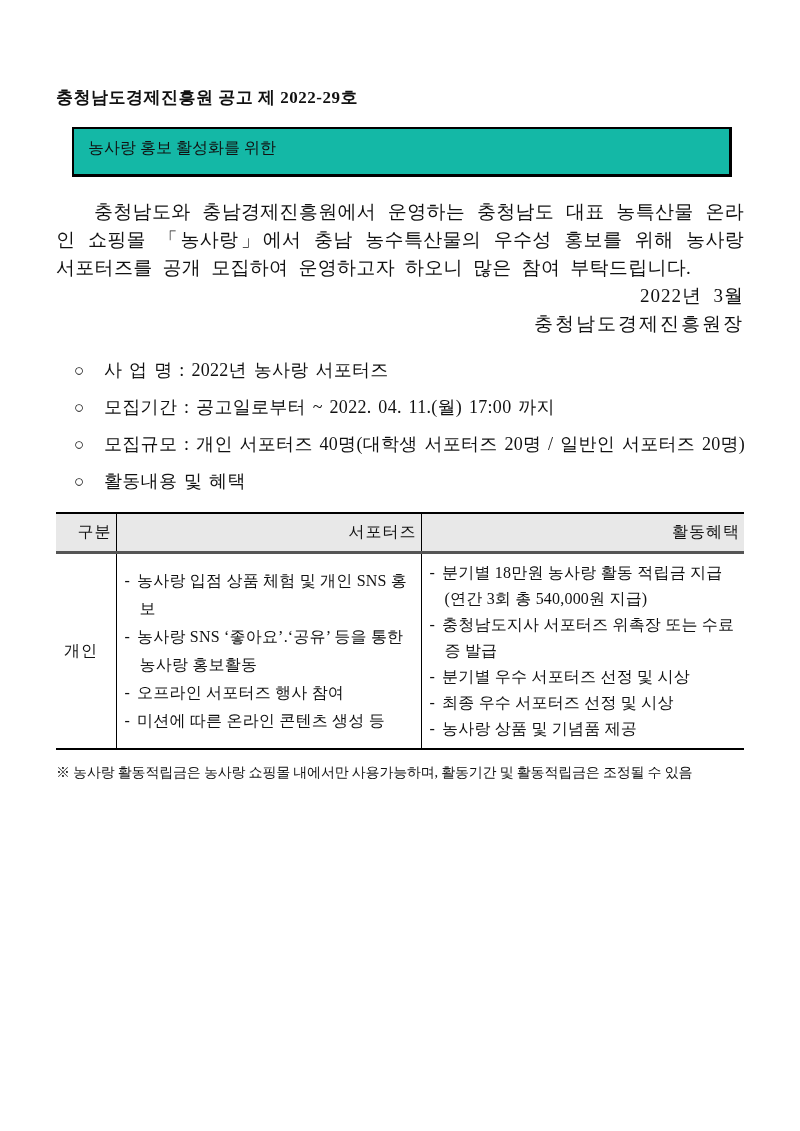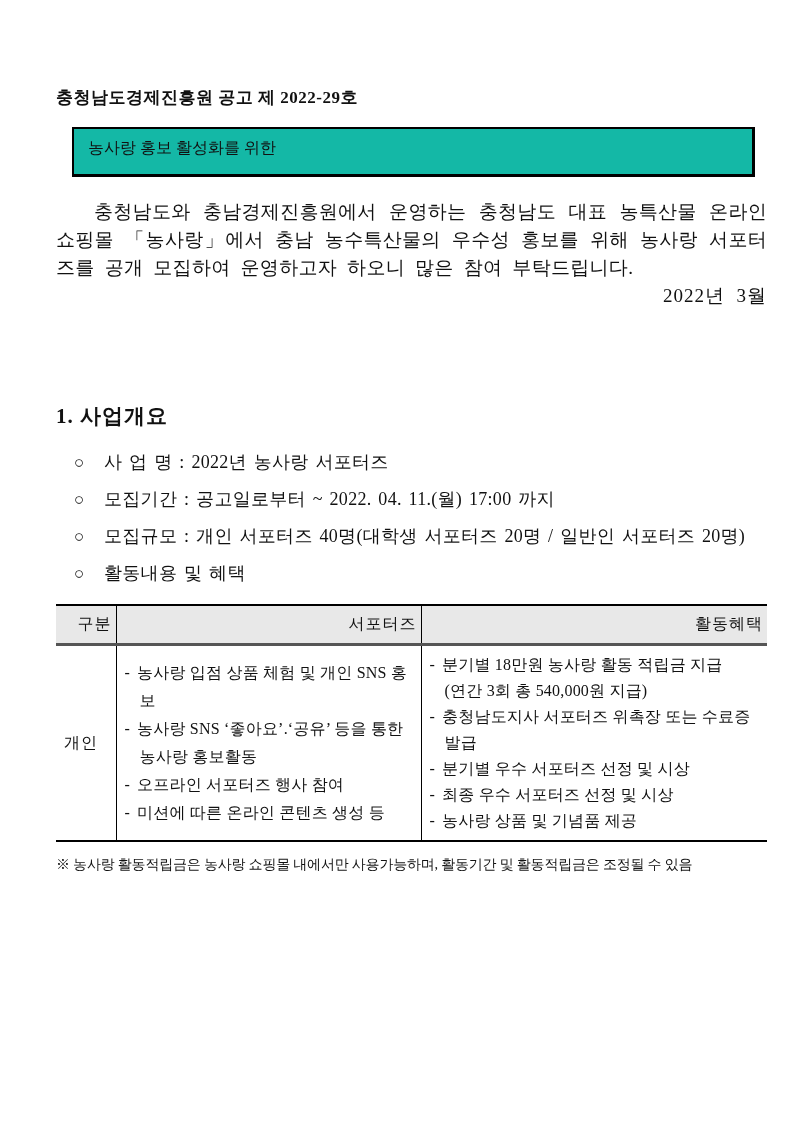--- a/index.html
+++ b/index.html
@@ -6,21 +6,21 @@
   html, body { background: #ffffff; }
   body {
     width: 800px; height: 1131px;
     font-family: "Liberation Serif", serif;
     color: #111111;
     position: relative;
     overflow: hidden;
   }
   .page {
     width: 800px; height: 1131px;
-    padding: 86px 33px 0 56px;
+    padding: 86px 56px 0 56px;
     background: #ffffff;
   }
   .notice-no {
     font-size: 17px;
     font-weight: 600;
     letter-spacing: 0.5px;
     margin-bottom: 18px;
   }
   .title-box {
     margin-left: 16px;
@@ -142,22 +142,22 @@
 <div class="page">
 
   <div class="notice-no">충청남도경제진흥원 공고 제 2022-29호</div>
 
   <div class="title-box">
     <div class="subtitle">농사랑 홍보 활성화를 위한</div>
   </div>
 
   <p class="intro">충청남도와 충남경제진흥원에서 운영하는 충청남도 대표 농특산물 온라인 쇼핑몰 「농사랑」에서 충남 농수특산물의 우수성 홍보를 위해 농사랑 서포터즈를 공개 모집하여 운영하고자 하오니 많은 참여 부탁드립니다.</p>
   <div class="date-line">2022년  3월</div>
-
-  <h2 class="section-heading">1. 사업개요</h2>
+  <div class="signer-line">충청남도경제진흥원장</div>
+
 
   <ul class="bullet-list">
     <li>
       <span class="marker">○</span><span>사 업 명 : 2022년 농사랑 서포터즈</span>
     </li>
     <li>
       <span class="marker">○</span><span>모집기간 : 공고일로부터 ~ 2022. 04. 11.(월) 17:00 까지</span>
     </li>
     <li>
       <span class="marker">○</span><span>모집규모 : 개인 서포터즈 40명(대학생 서포터즈 20명 / 일반인 서포터즈 20명)</span>

